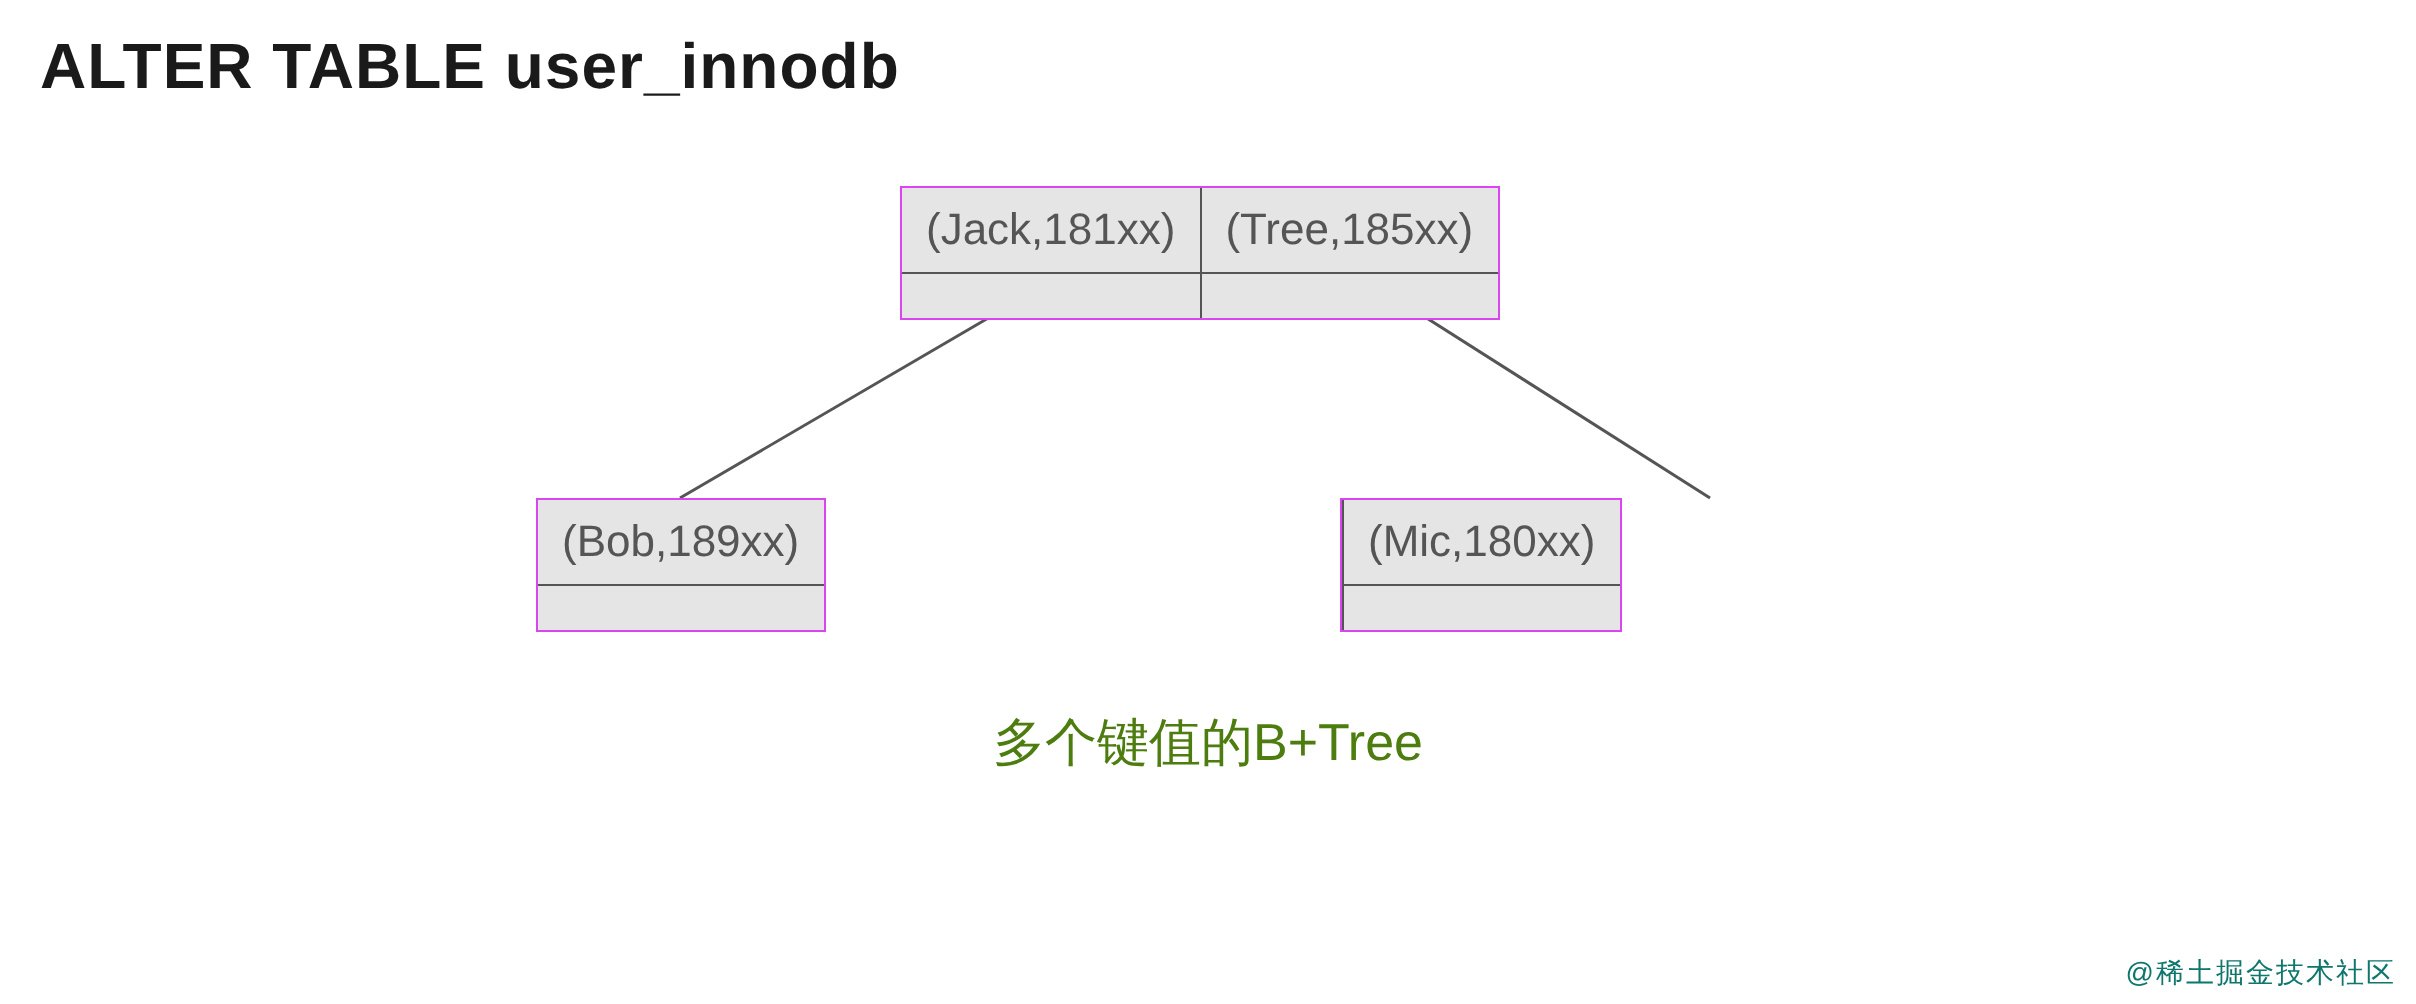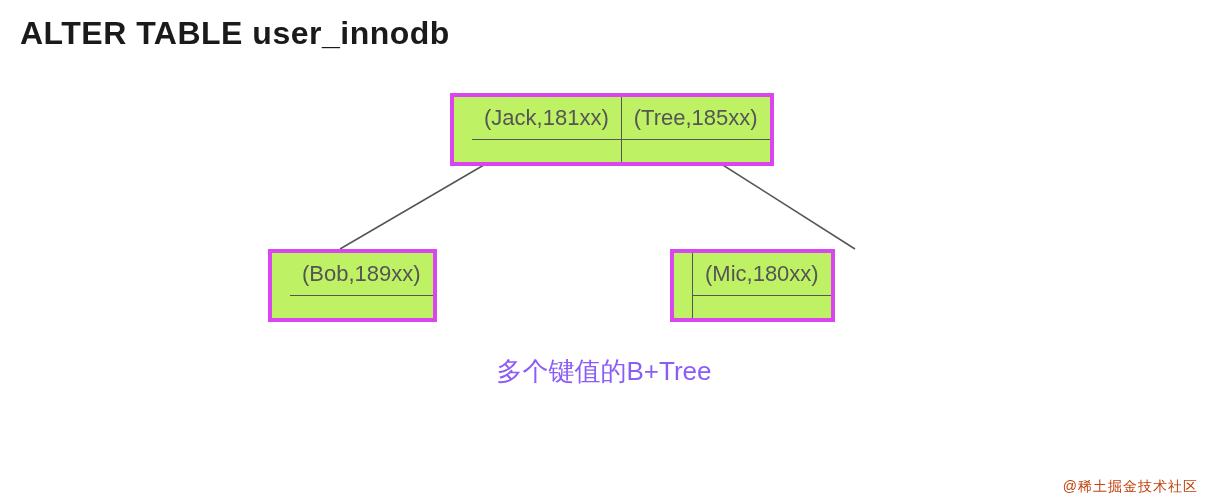--- a/index.html
+++ b/index.html
@@ -34,23 +34,22 @@
       position: absolute;
       top: 0;
       left: 0;
       width: 1208px;
       height: 340px;
       pointer-events: none;
     }
     .tree-node {
       position: absolute;
       display: flex;
-      border: 4px solid #d946ef;
-      background: #bef264;
-      padding-left: 18px;
+      border: 1px solid #d946ef;
+      background: #e5e5e5;
     }
     .tree-cell {
       display: flex;
       flex-direction: column;
     }
     .tree-cell + .tree-cell {
       border-left: 1px solid #555;
     }
     .keybox {
       padding: 8px 12px;
@@ -64,28 +63,28 @@
     .ptrbox {
       height: 22px;
     }
     .caption {
       position: absolute;
       left: 0;
       right: 0;
       bottom: 20px;
       text-align: center;
       font-size: 26px;
-      color: #8b5cf6;
+      color: #4d7c0f;
     }
     .watermark {
       position: absolute;
       right: 10px;
       bottom: 6px;
       font-size: 14px;
-      color: #c2410c;
+      color: #0f766e;
       letter-spacing: 1px;
     }
   </style>
 </head>
 <body>
 
 <div class="sql-code">
   <div>ALTER TABLE user_innodb</div>
 </div>
 

